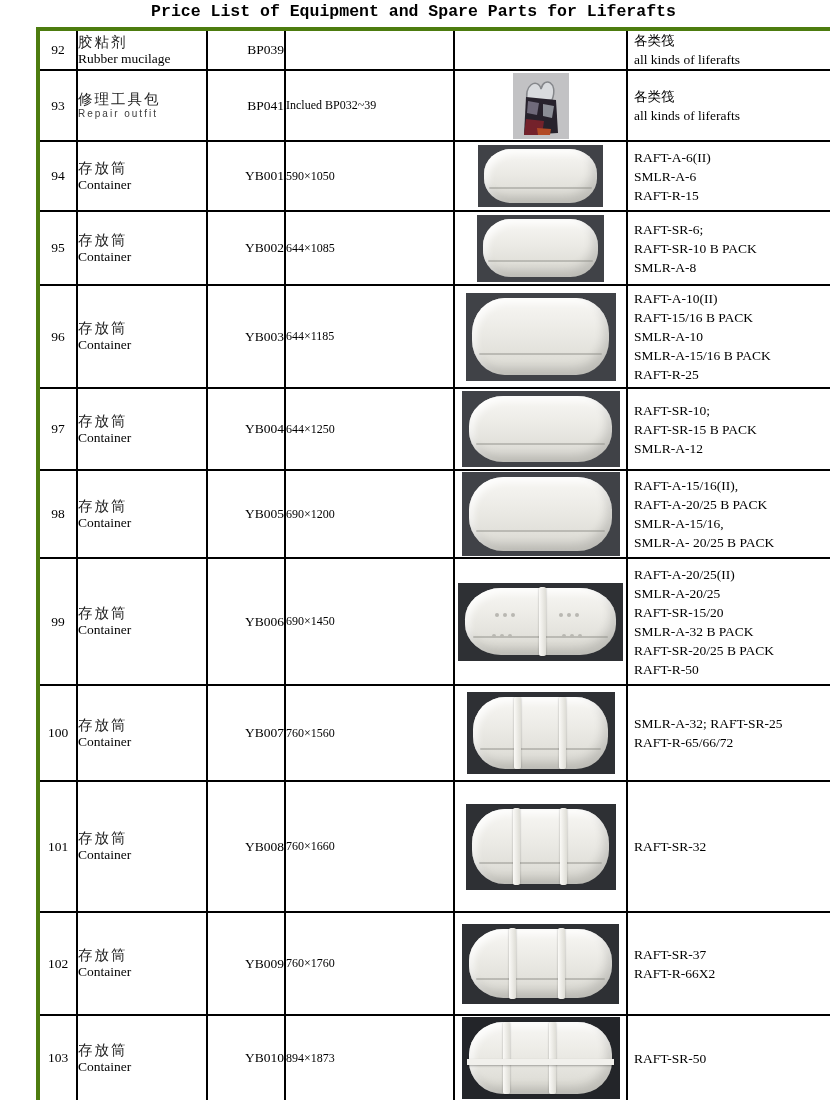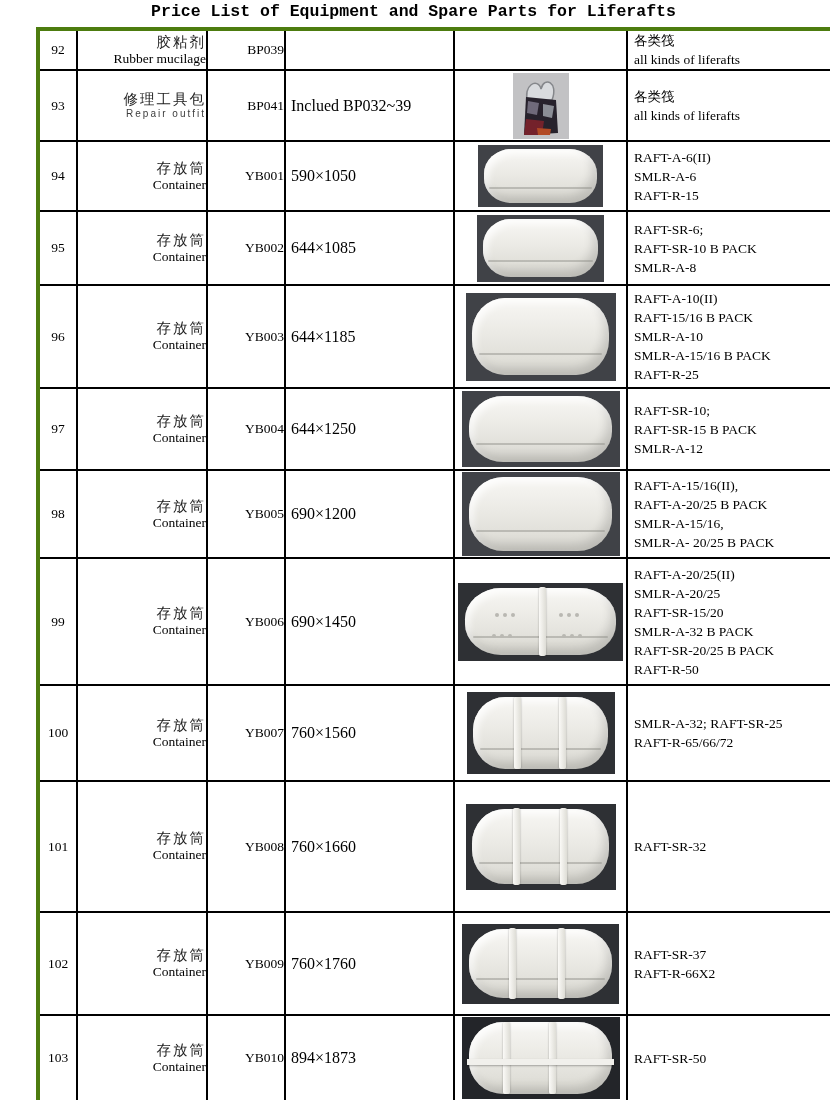--- a/index.html
+++ b/index.html
@@ -15,29 +15,29 @@
   }
   table.price-table{
     border-collapse:collapse;table-layout:fixed;
     margin-left:36px;width:800px;
     border:4px solid #4d7c0f;
   }
   td{
     border:2px solid #000;padding:0;vertical-align:middle;overflow:hidden;
   }
   td.num{text-align:center;font-size:13.5px;}
-  td.name{text-align:right;}
+  td.name{text-align:left;}
   .cn{font-size:14.5px;line-height:1.25;color:#222;letter-spacing:2px;}
   .en{font-size:13.5px;line-height:1.25;}
   .en.spaced{
     font-family:Liberation Sans, sans-serif;
     font-size:10px;letter-spacing:2px;color:#3d3d3d;
   }
   td.code{font-size:13.5px;padding-left:3px;text-align:right;}
-  td.spec{font-size:16px;padding-left:5px;}
+  td.spec{font-size:12px;}
   td.app{
     font-size:13.5px;line-height:19px;padding-left:6px;padding-right:2px;
     white-space:pre-line;
   }
   td.photo-cell{text-align:center;}
   .photo{
     display:inline-flex;align-items:center;justify-content:center;
     vertical-align:middle;
   }
   .bg-a{background:#404247;}

